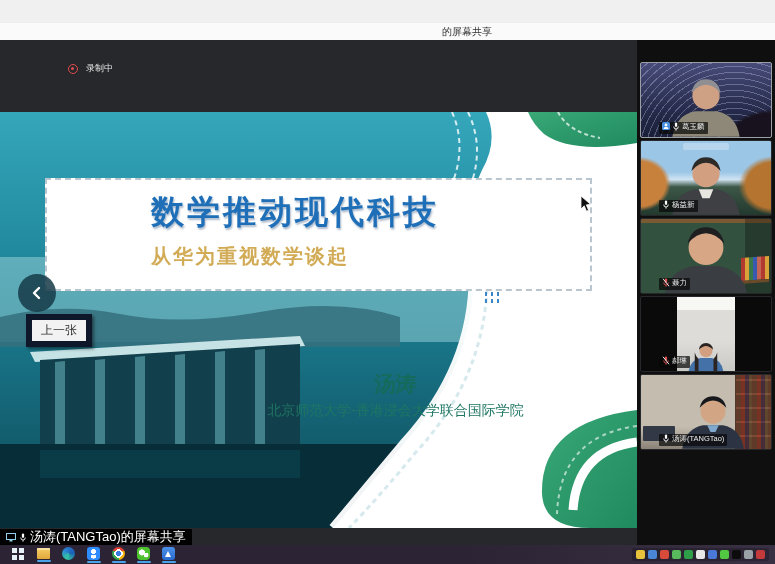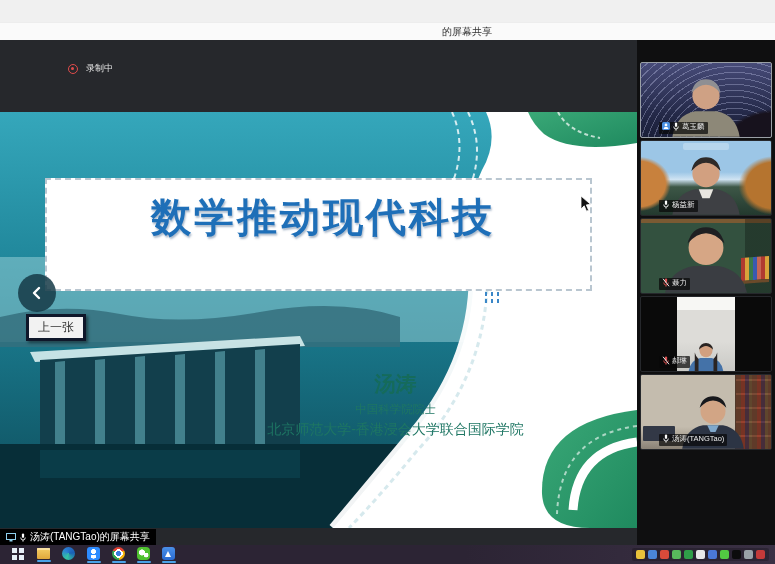--- a/index.html
+++ b/index.html
@@ -22,43 +22,43 @@
   .rec-dot::after { content:""; position:absolute; left:2px; top:2px; width:3px; height:3px;
     background:#e04b4b; border-radius:50%; }
   .rec-text { font-size:9px; color:#e3e3e3; }
 
   
   .slide { position:absolute; left:0; top:72px; width:637px; height:416px; background:#fff; overflow:hidden; }
   .slide svg.bg { position:absolute; left:0; top:0; }
 
   .title-box { position:absolute; left:45px; top:66px; width:547px; height:113px;
     background:#fff; border:2px dashed #b9c6d0; padding:10px 10px 0 104px; }
-  .slide-title { font-size:40px; font-weight:bold; color:#1e6fb8; letter-spacing:3px;
+  .slide-title { font-size:33px; font-weight:bold; color:#1e6fb8; letter-spacing:3px;
     text-shadow:1px 2px 2px rgba(20,60,110,.35); white-space:nowrap; }
   .slide-subtitle { margin-top:8px; font-size:20px; font-weight:bold; color:#d2ab56; letter-spacing:2px; }
 
   .speaker { position:absolute; left:258px; top:258px; width:275px; text-align:center; }
   .speaker-name { font-size:21px; font-weight:bold; color:#156b5b; }
   .speaker-title { margin-top:4px; font-size:11.5px; color:#1e7663; }
   .speaker-affil { margin-top:4px; font-size:14px; color:#1e7663; white-space:nowrap; }
 
   .prev-btn { position:absolute; left:18px; top:162px; width:38px; height:38px; border-radius:50%;
     background:rgba(21,58,70,.85); display:flex; align-items:center; justify-content:center; cursor:pointer; }
-  .tooltip { position:absolute; left:26px; top:202px; background:#f2f2f2; border:3px solid #0f172a;
+  .tooltip { position:absolute; left:26px; top:202px; background:#f2f2f2; border:6px solid #0f172a;
     box-shadow:2px 2px 3px rgba(0,0,0,.45); font-size:12px; color:#333; padding:2px 9px; white-space:nowrap; }
 
   .ticks { position:absolute; left:485px; top:180px; display:flex; gap:4px; }
   .ticks i { width:2px; height:14px; background:repeating-linear-gradient(#3a87c8 0 4px, transparent 4px 7px); }
 
   .cursor { position:absolute; left:580px; top:83px; }
 
   
   .sharebar { position:absolute; left:0; top:489px; height:16px; background:#000;
     display:inline-flex; align-items:center; gap:3px; padding:0 6px; }
-  .sharebar span.txt { font-size:10px; color:#fff; white-space:nowrap; }
+  .sharebar span.txt { font-size:13px; color:#fff; white-space:nowrap; }
 
   
   .sidebar { position:absolute; right:0; top:0; width:138px; height:505px; background:#0f0f10; padding-top:22px; }
   .tile { position:relative; width:132px; height:76px; margin:0 0 2px 3px; overflow:hidden;
     border:1px solid #26282c; border-radius:2px; cursor:pointer; }
   .tile.active { border-color:#9aa0a6; }
 
   .person { position:absolute; bottom:0; left:50%; transform:translateX(-50%); width:72%; height:86%; }
   .t3 .person { width:92%; height:97%; }
   .t4 .person { width:36%; height:80%; }
@@ -193,31 +193,31 @@
         <path d="M528,0 L637,0 L637,31 Q572,42 544,22 Q533,12 528,0 Z" fill="url(#greenGrad)"></path>
         <path d="M558,0 Q568,20 600,26" fill="none" stroke="#fff" stroke-width="2" stroke-dasharray="4 3" opacity=".7"></path>
 
         <path d="M637,298 Q540,310 542,382 Q544,416 590,416 L637,416 Z" fill="url(#greenGrad)"></path>
         <path d="M637,330 Q577,338 573,398" fill="none" stroke="#fff" stroke-width="9"></path>
         <path d="M637,314 Q560,324 557,402" fill="none" stroke="#fff" stroke-width="2" stroke-dasharray="4 4" opacity=".6"></path>
       </svg>
 
       <div class="title-box">
         <div class="slide-title">数学推动现代科技</div>
+        <div class="slide-subtitle">从华为重视数学谈起</div>
       </div>
 
       <div class="ticks">
           <i></i>
           <i></i>
           <i></i>
         </div>
 
       <div class="speaker">
         <div class="speaker-name">汤涛</div>
-        <div class="speaker-title">中国科学院院士</div>
         <div class="speaker-affil">北京师范大学-香港浸会大学联合国际学院</div>
       </div>
 
       <div class="prev-btn">
         <svg width="16" height="16" viewBox="0 0 16 16">
           <polyline points="10,3 5,8 10,13" fill="none" stroke="#fff" stroke-width="2.4" stroke-linecap="round" stroke-linejoin="round"></polyline>
         </svg>
       </div>
       <div class="tooltip">上一张</div>
 

